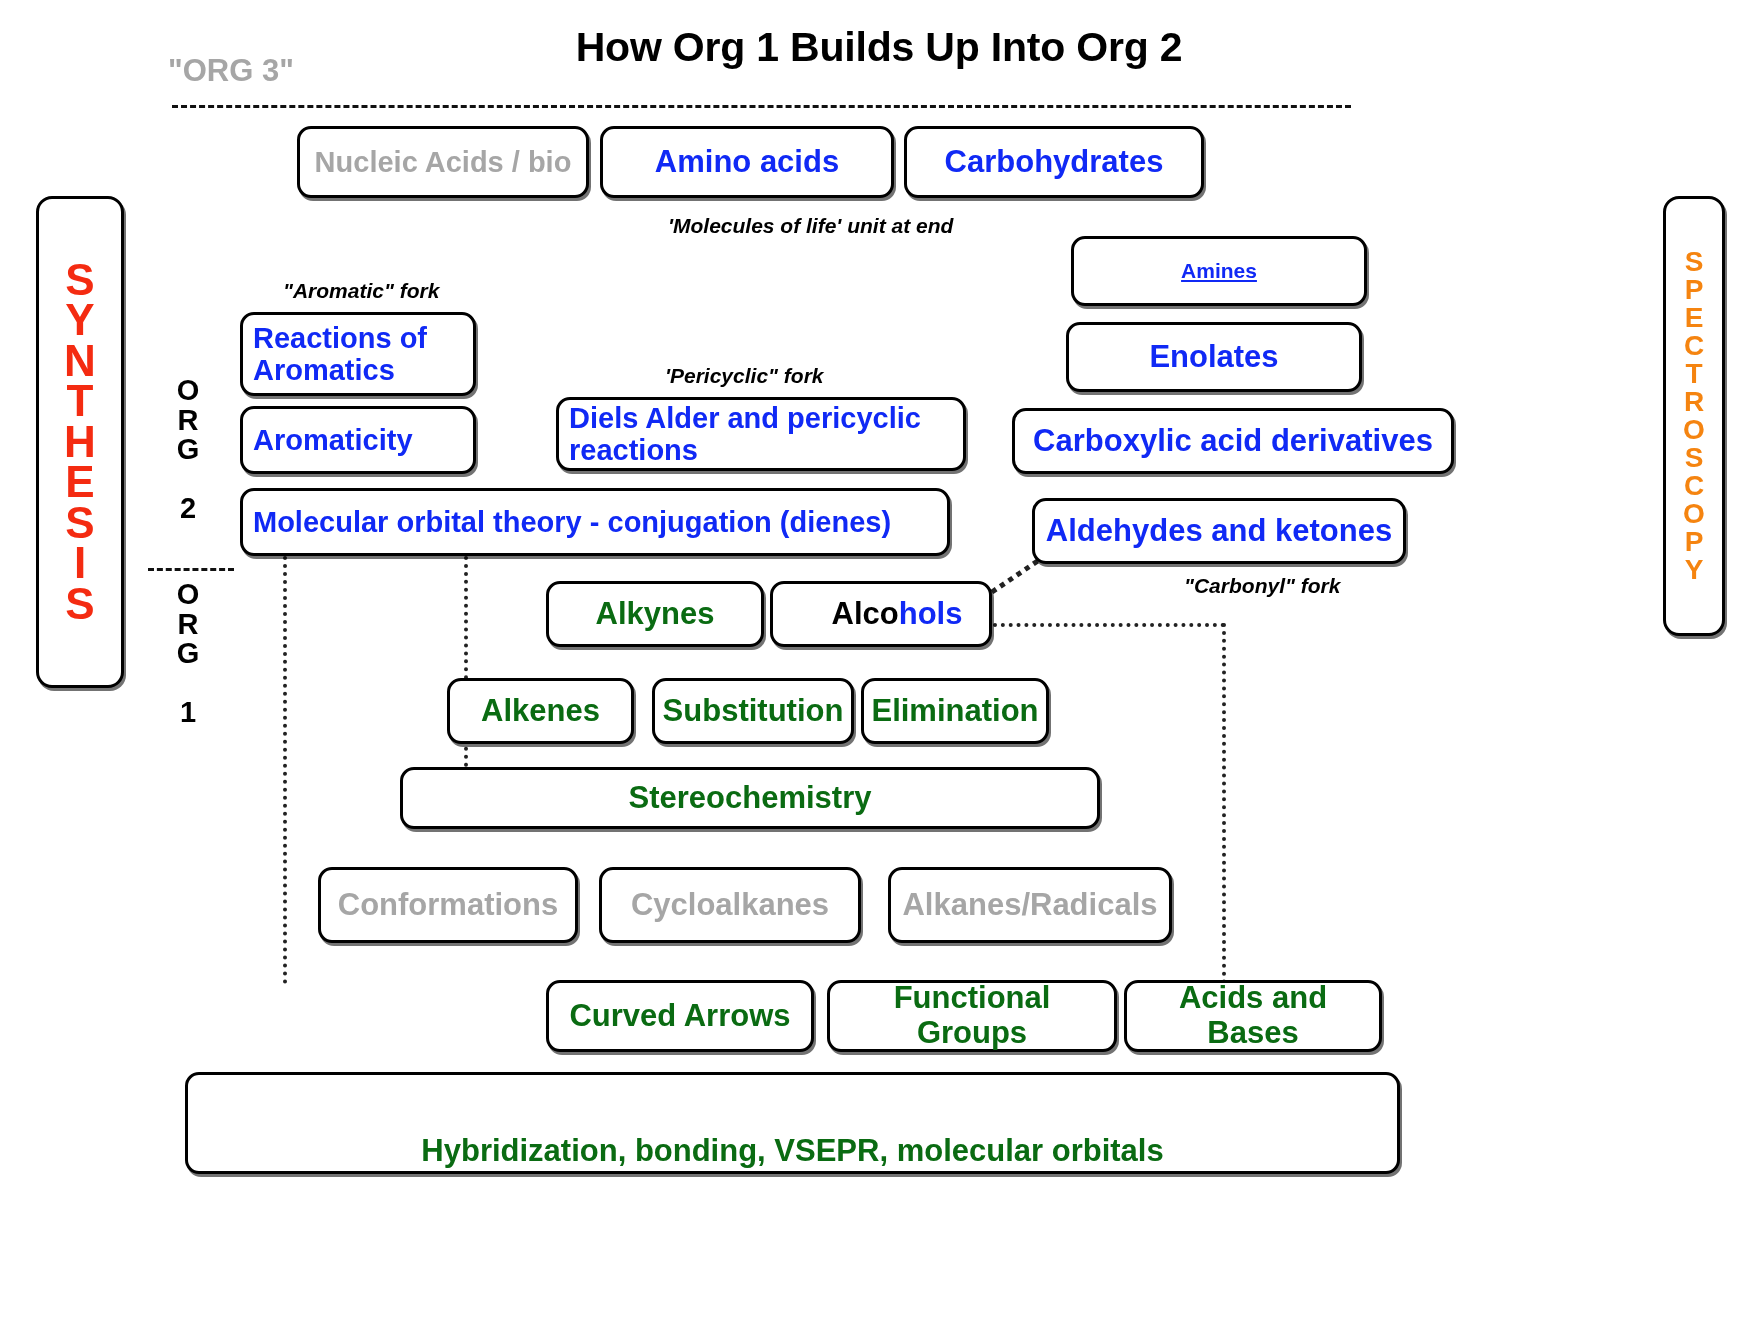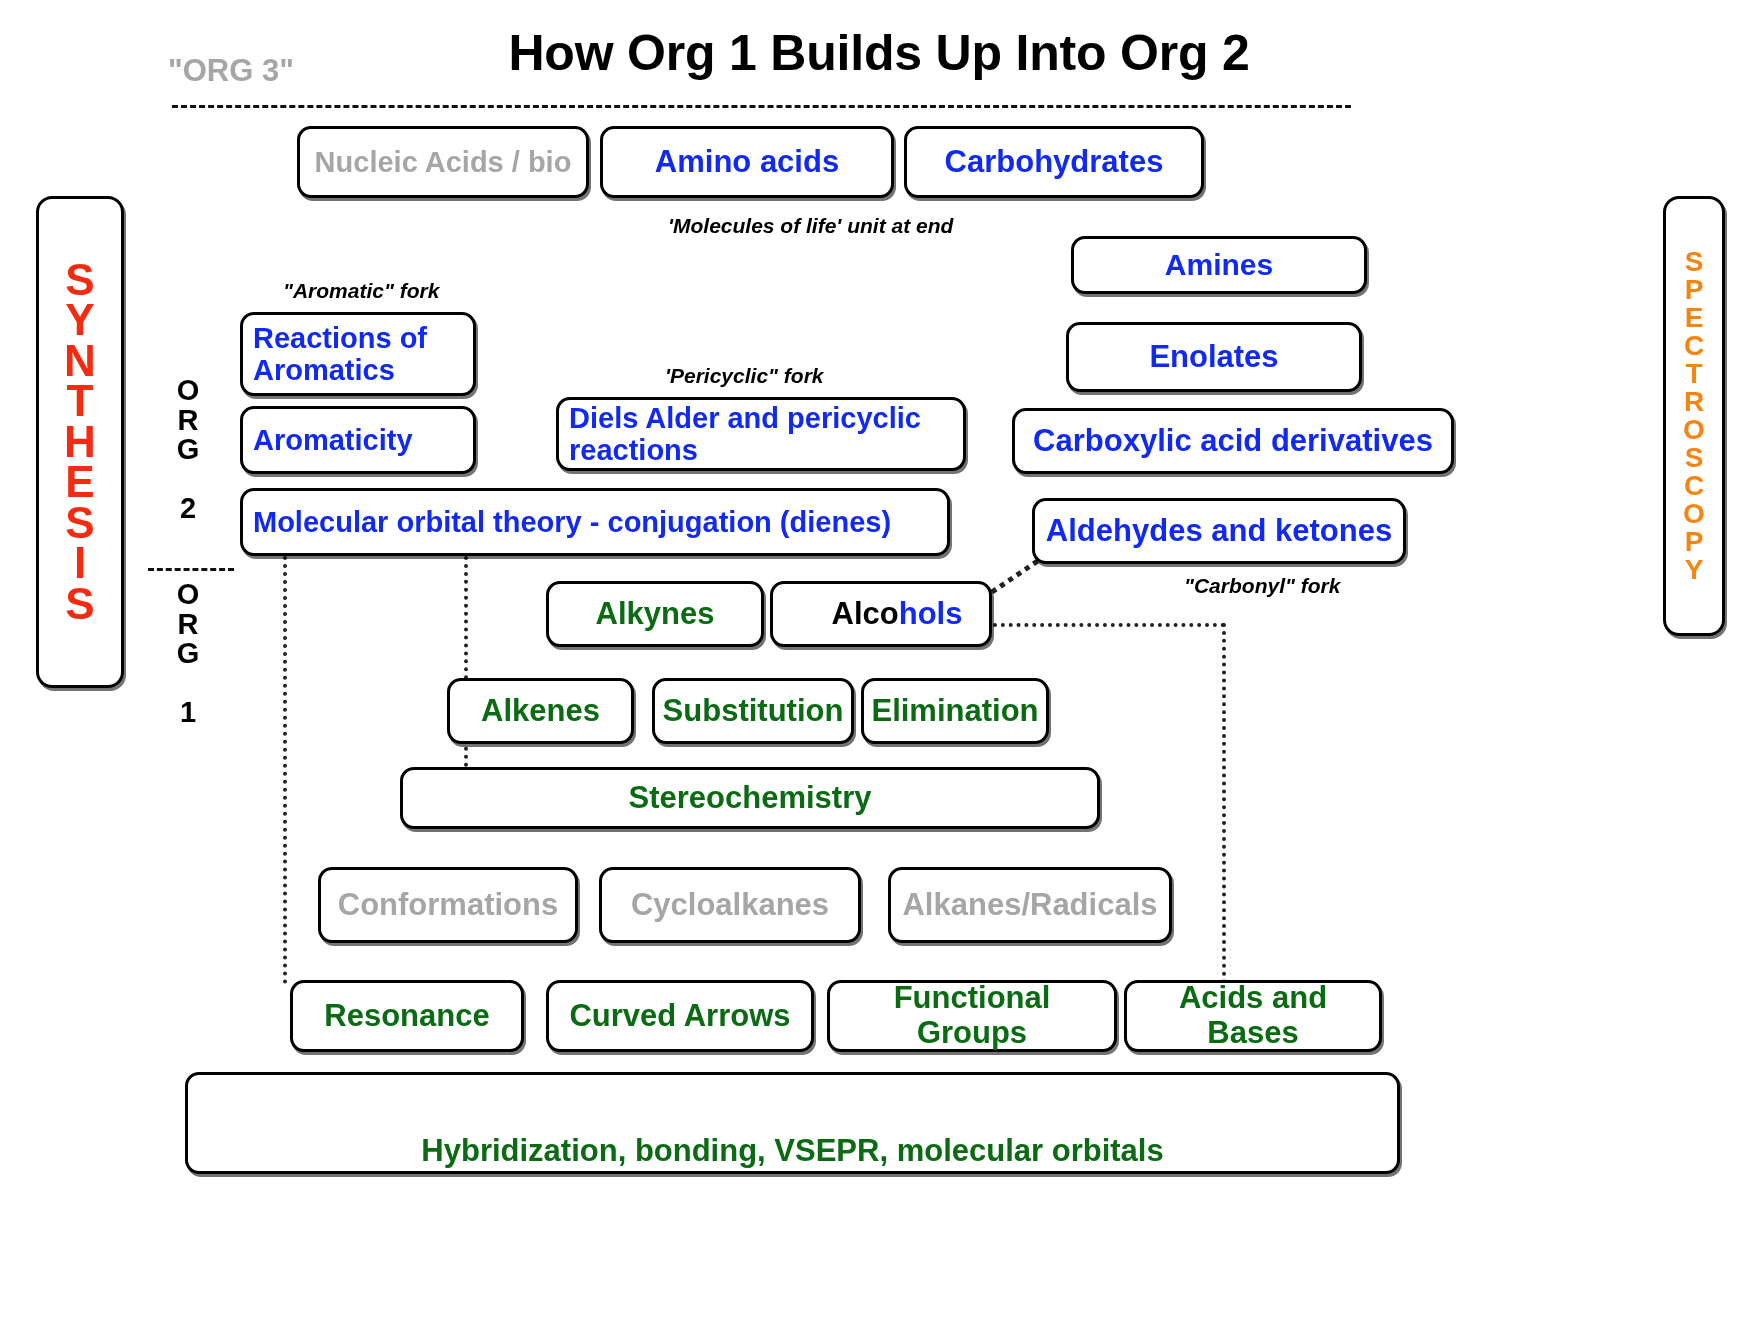--- a/index.html
+++ b/index.html
@@ -40,21 +40,21 @@
   .gray  { color: #a6a6a6; }
   .black { color: #000000; }
   .red   { color: #f42b11; }
   .orange{ color: #f58410; }
 
   
   #title {
     position: absolute;
     left: 0; top: 24px; width: 1758px;
     text-align: center;
-    font-size: 50px;
+    font-size: 41px;
     font-weight: bold;
     color: #000000;
     letter-spacing: -0.2px;
   }
   #org3-label {
     position: absolute;
     left: 168px; top: 53px;
     font-size: 31px;
     font-weight: bold;
     color: #a6a6a6;
@@ -232,21 +232,21 @@
   <div class="box blue left-align" style="left:240px; top:406px; width:236px; height:68px; font-size:29px;">
     <span>Aromaticity</span>
   </div>
   <div class="box blue left-align" style="left:556px; top:397px; width:410px; height:74px; font-size:29px;">
     <span>Diels Alder and pericyclic reactions</span>
   </div>
   <div class="box blue left-align" style="left:240px; top:488px; width:710px; height:68px; font-size:29px;">
     <span>Molecular orbital theory - conjugation (dienes)</span>
   </div>
 
-  <div class="box blue" style="left:1071px; top:236px; width:296px; height:58px; font-size:30px;">
+  <div class="box blue" style="left:1071px; top:236px; width:296px; height:70px; font-size:21px;text-decoration:underline;">
     <span>Amines</span>
   </div>
   <div class="box blue" style="left:1066px; top:322px; width:296px; height:70px; font-size:31px;">
     <span>Enolates</span>
   </div>
   <div class="box blue" style="left:1012px; top:408px; width:442px; height:66px; font-size:31px;">
     <span>Carboxylic acid derivatives</span>
   </div>
   <div class="box blue" style="left:1032px; top:498px; width:374px; height:66px; font-size:31px;">
     <span>Aldehydes and ketones</span>
@@ -277,23 +277,20 @@
   <div class="box gray" style="left:318px; top:867px; width:260px; height:76px; font-size:31px;">
     <span>Conformations</span>
   </div>
   <div class="box gray" style="left:599px; top:867px; width:262px; height:76px; font-size:31px;">
     <span>Cycloalkanes</span>
   </div>
   <div class="box gray" style="left:888px; top:867px; width:284px; height:76px; font-size:31px;">
     <span>Alkanes/Radicals</span>
   </div>
 
-  <div class="box green" style="left:290px; top:980px; width:234px; height:72px; font-size:31px;">
-    <span>Resonance</span>
-  </div>
   <div class="box green" style="left:546px; top:980px; width:268px; height:72px; font-size:31px;">
     <span>Curved Arrows</span>
   </div>
   <div class="box green" style="left:827px; top:980px; width:290px; height:72px; font-size:31px;">
     <span>Functional Groups</span>
   </div>
   <div class="box green" style="left:1124px; top:980px; width:258px; height:72px; font-size:31px;">
     <span>Acids and Bases</span>
   </div>
 

